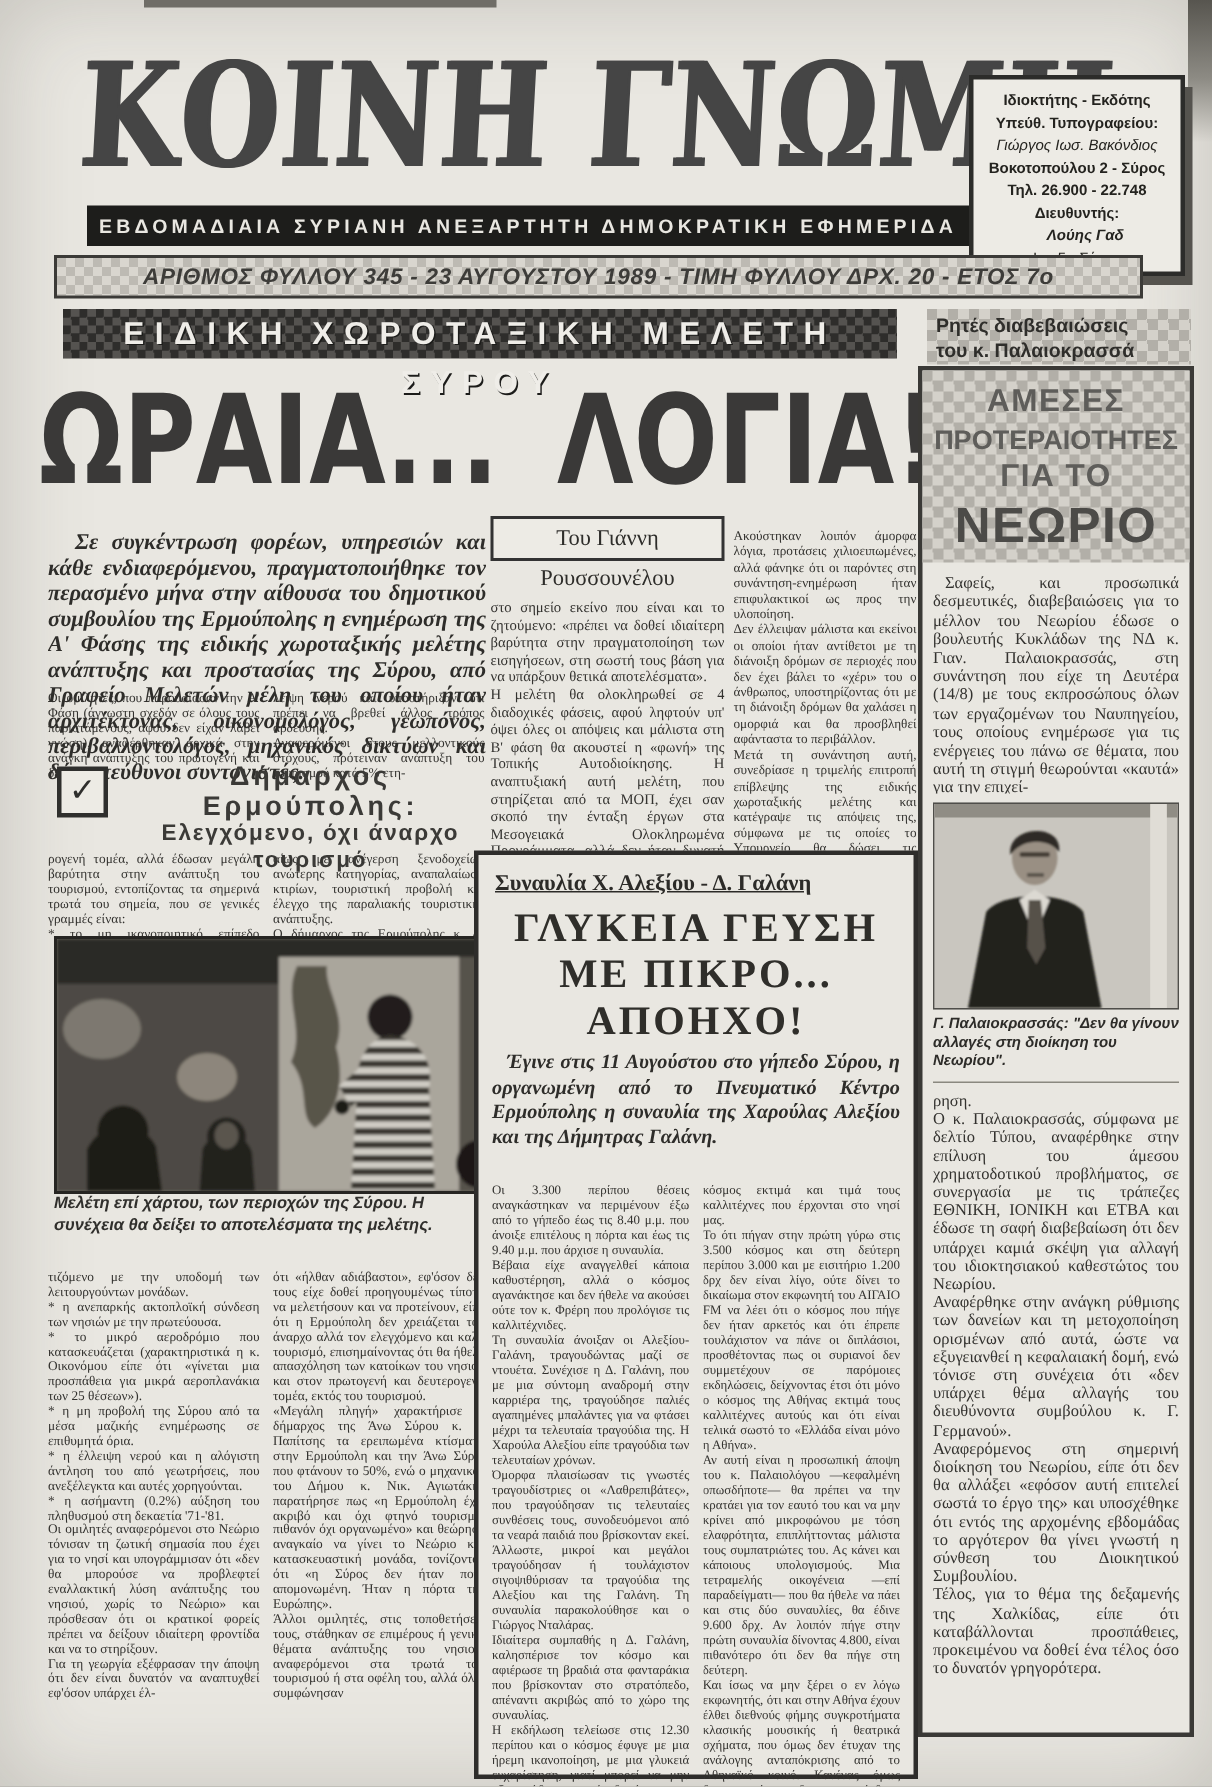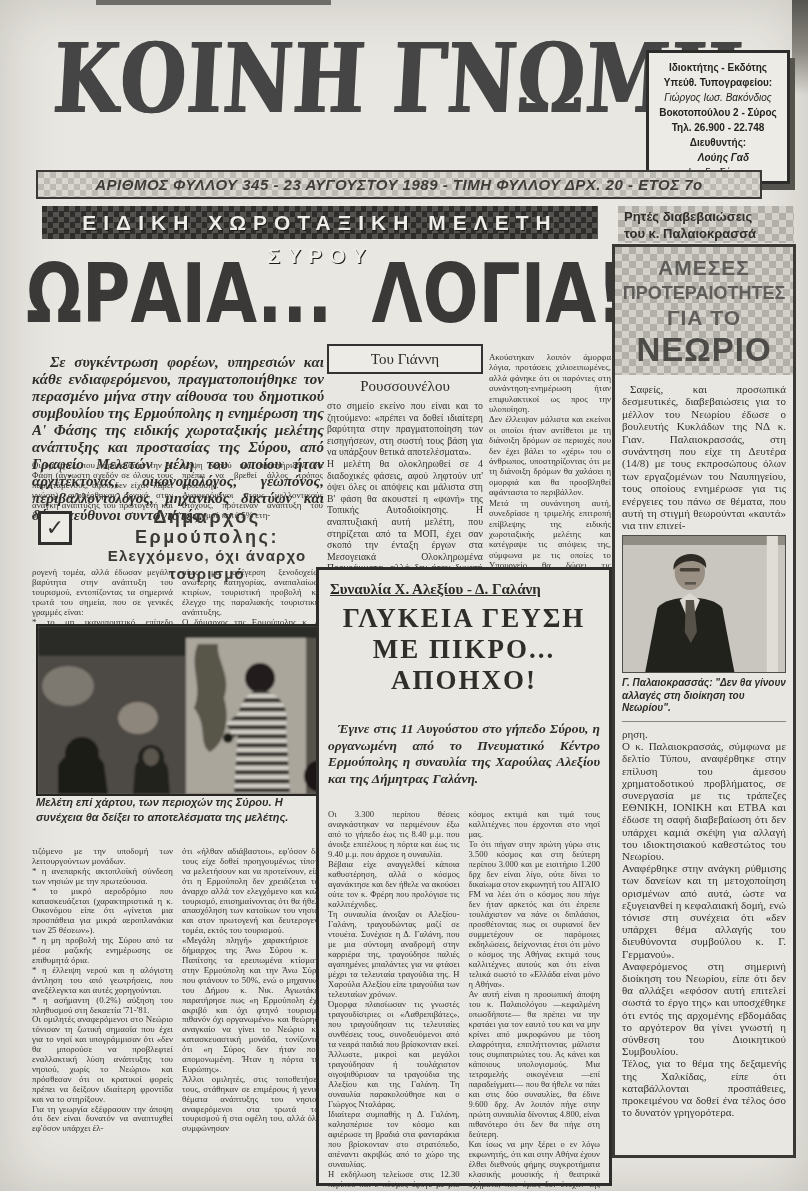--- a/index.html
+++ b/index.html
@@ -64,21 +64,21 @@
   .caption1{left:36px;top:795px;width:296px;height:33px;font:bold italic 11px/15px "Liberation Sans",sans-serif;color:#302f2c;}
 
   .c1b{left:32px;top:831px;width:141px;height:311px;font-size:8.9px;line-height:9.9px;}
   .c2b{left:182px;top:831px;width:141px;height:311px;font-size:8.9px;line-height:9.9px;}
 
   
   .concert-box{left:316px;top:567px;width:296px;height:619px;border:3px solid #2e2d2b;box-sizing:border-box;
                padding:8px 9px;background:#e9e7e1;}
   .concert-kicker{font:bold 15px/18px "Liberation Serif",serif;text-decoration:underline;color:#2c2b28;margin:2px 0 5px 2px;}
   .concert-hl{text-align:center;font:bold 27px/31px "Liberation Serif",serif;letter-spacing:2px;color:#2f2e2a;}
-  .concert-lead{font:bold italic 13.5px/16.5px "Liberation Serif",serif;color:#2e2d2a;margin-top:25px;text-indent:10px;text-align:justify;}
+  .concert-lead{font:bold italic 13.5px/16.5px "Liberation Serif",serif;color:#2e2d2a;margin-top:4px;text-indent:10px;text-align:justify;}
   .concert-cols{display:flex;gap:9px;margin-top:6px;height:452px;}
   .ccol{flex:1;font-size:8.6px;line-height:10px;}
   .ccol2wrap{flex:1;display:flex;flex-direction:column;}
   .ccol2wrap .ctxt{flex:1;font-size:8.6px;line-height:10px;}
 
   
   .sb-kicker{left:618px;top:206px;width:176px;height:37px;font:bold 13px/17px "Liberation Sans",sans-serif;
              color:#2f2e2b;padding:2px 0 0 6px;box-sizing:border-box;}
   .sidebar-box{left:612px;top:244px;width:184px;height:914px;border:3px solid #3a3936;box-sizing:border-box;background:#e9e7e1;}
   .sb-title{height:128px;text-align:center;color:#5e5d5a;padding-top:8px;box-sizing:border-box;}
@@ -95,20 +95,21 @@
 </style>
 </head>
 <body>
 
 <div class="page">
 
   <div class="abs smudge-tr"></div>
   <div class="abs topmark"></div>
 
   <div class="abs mast-title">ΚΟΙΝΗ ΓΝΩΜΗ</div>
+  <div class="abs mast-sub">ΕΒΔΟΜΑΔΙΑΙΑ ΣΥΡΙΑΝΗ ΑΝΕΞΑΡΤΗΤΗ ΔΗΜΟΚΡΑΤΙΚΗ ΕΦΗΜΕΡΙΔΑ</div>
 
   <div class="abs pub-box">
     <div class="pl-b">Ιδιοκτήτης - Εκδότης</div>
     <div class="pl-b">Υπεύθ. Τυπογραφείου:</div>
     <div class="pl-i">Γιώργος Ιωσ. Βακόνδιος</div>
     <div class="pl-b">Βοκοτοπούλου 2 - Σύρος</div>
     <div class="pl-b">Τηλ. 26.900 - 22.748</div>
     <div class="pl-b">Διευθυντής:</div>
     <div class="pl-bi">Λούης Γαδ</div>
     <div>Ιου 5 - Σύρος</div>

